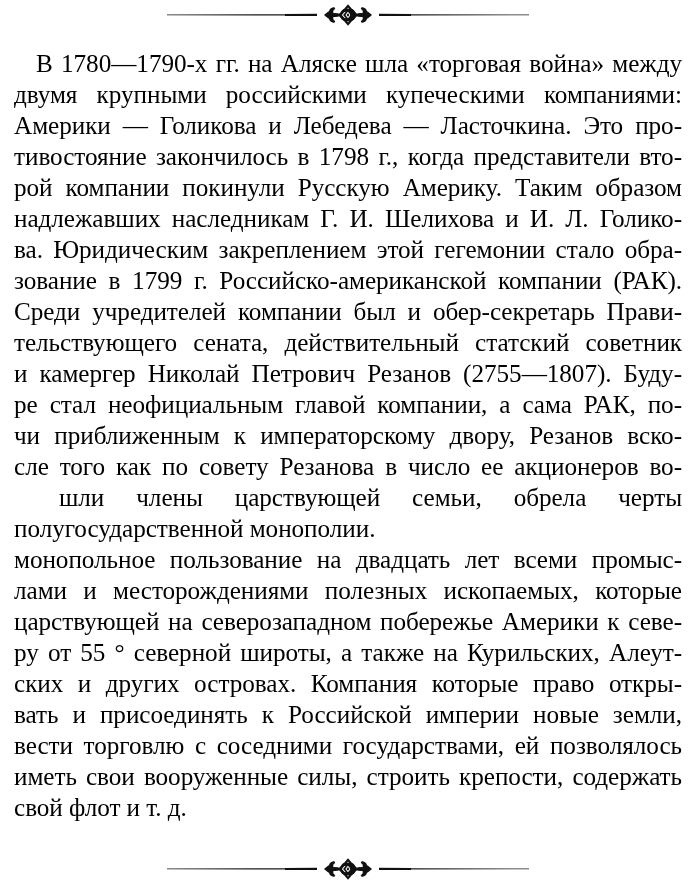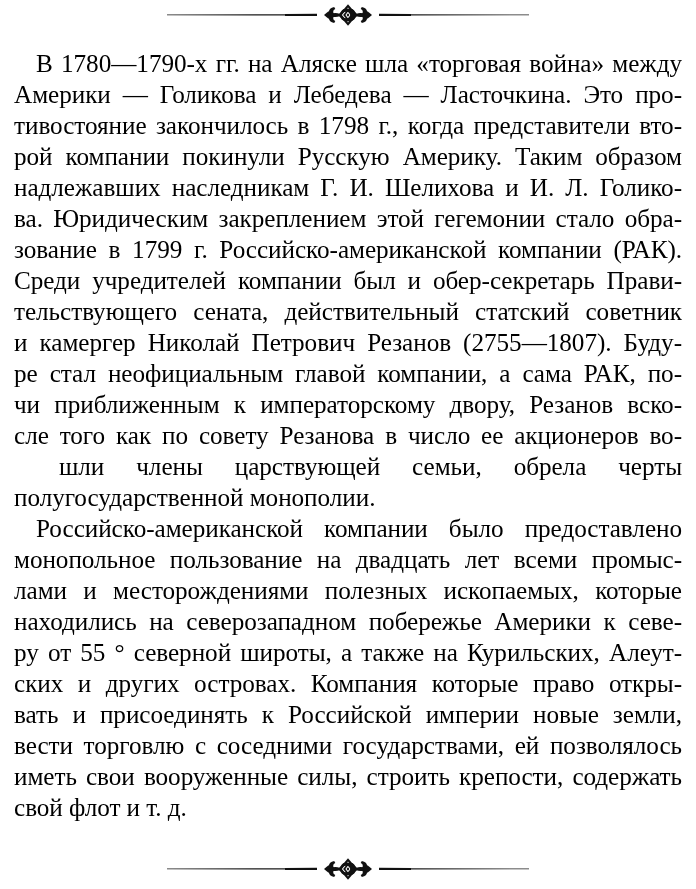--- a/index.html
+++ b/index.html
@@ -120,41 +120,41 @@
         <path d="M118 10.9 L150 10.7 L150 13.1 L118 12.9 Z" fill="#111111"></path>
         <path d="M0 11.6 L118 11.2 L118 12.6 L0 12.2 Z" fill="#1a1a1a"></path>
       </g>
     </svg>
   </div>
 
   <div class="body-text">
 
     <p class="para">
       <span class="line indent">В 1780—1790-х гг. на Аляске шла «торговая война» между</span>
+      <span class="line">двумя крупными российскими купеческими компаниями:</span>
       <span class="line">Америки — Голикова и Лебедева — Ласточкина. Это про-</span>
       <span class="line">тивостояние закончилось в 1798 г., когда представители вто-</span>
       <span class="line">рой компании покинули Русскую Америку. Таким образом</span>
       <span class="line">надлежавших наследникам Г. И. Шелихова и И. Л. Голико-</span>
       <span class="line">ва. Юридическим закреплением этой гегемонии стало обра-</span>
       <span class="line">зование в 1799 г. Российско-американской компании (РАК).</span>
       <span class="line">Среди учредителей компании был и обер-секретарь Прави-</span>
       <span class="line">тельствующего сената, действительный статский советник</span>
       <span class="line">и камергер Николай Петрович Резанов (2755—1807). Буду-</span>
       <span class="line">ре стал неофициальным главой компании, а сама РАК, по-</span>
       <span class="line">чи приближенным к императорскому двору, Резанов вско-</span>
       <span class="line">сле того как по совету Резанова в число ее акционеров во-</span>
       <span class="line loose">шли члены царствующей семьи, обрела черты</span>
       <span class="line last">полугосударственной монополии.</span>
     </p>
 
     <p class="para">
-      <span class="line indent">Российско-американской компании было предоставлено</span>
       <span class="line">монопольное пользование на двадцать лет всеми промыс-</span>
       <span class="line">лами и месторождениями полезных ископаемых, которые</span>
-      <span class="line">находились на северозападном побережье Америки к севе-</span>
+      <span class="line">царствующей на северозападном побережье Америки к севе-</span>
       <span class="line">ру от 55 ° северной широты, а также на Курильских, Алеут-</span>
       <span class="line">ских и других островах. Компания которые право откры-</span>
       <span class="line">вать и присоединять к Российской империи новые земли,</span>
       <span class="line">вести торговлю с соседними государствами, ей позволялось</span>
       <span class="line">иметь свои вооруженные силы, строить крепости, содержать</span>
       <span class="line last">свой флот и т. д.</span>
     </p>
 
   </div>
 

